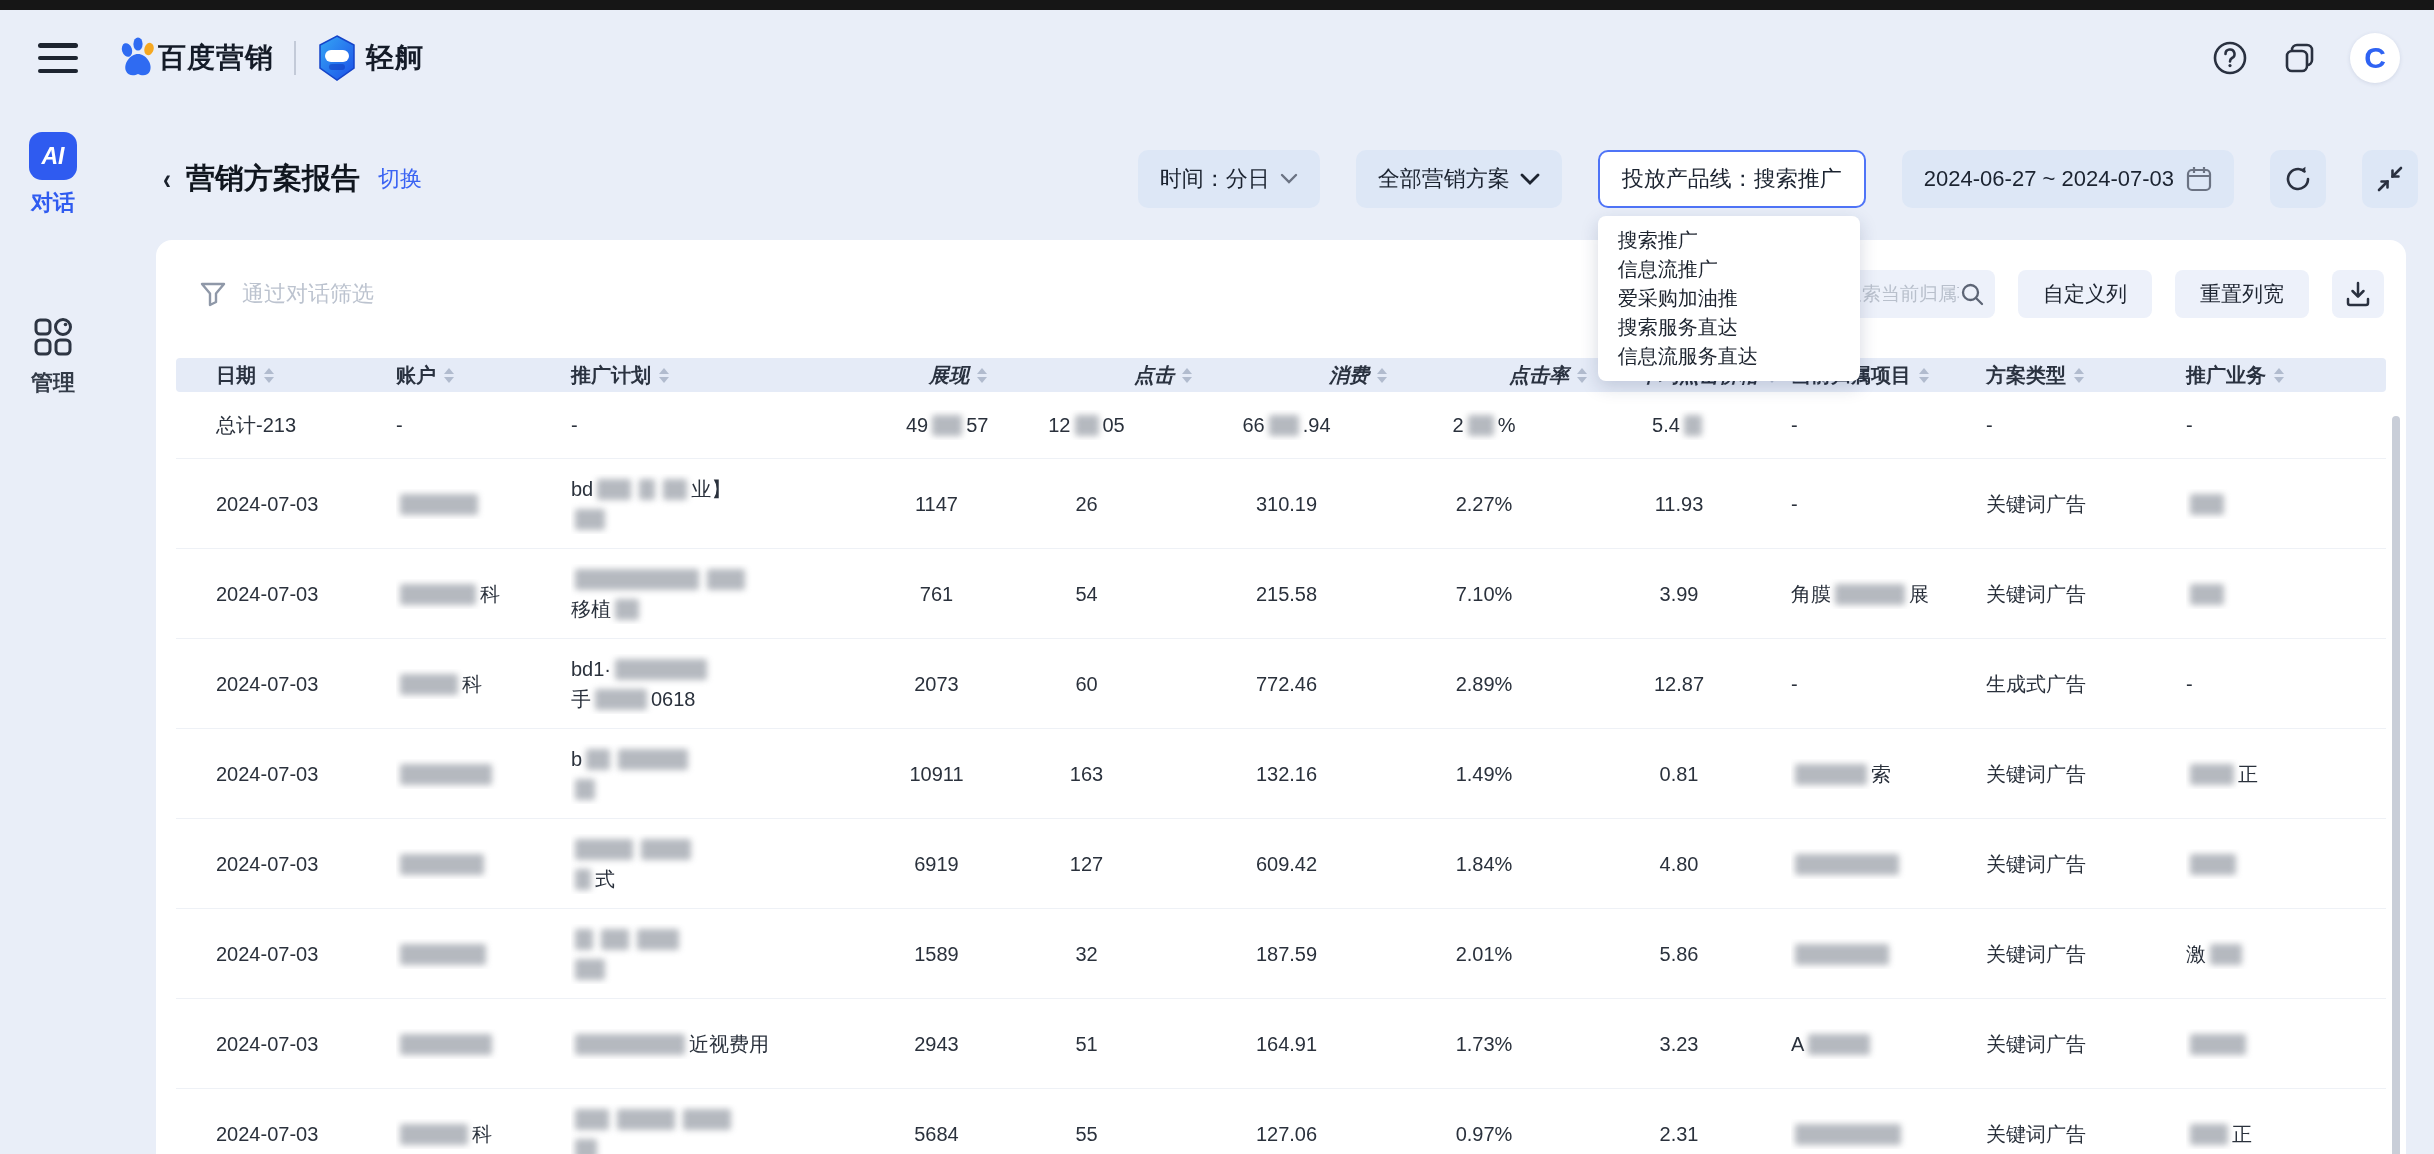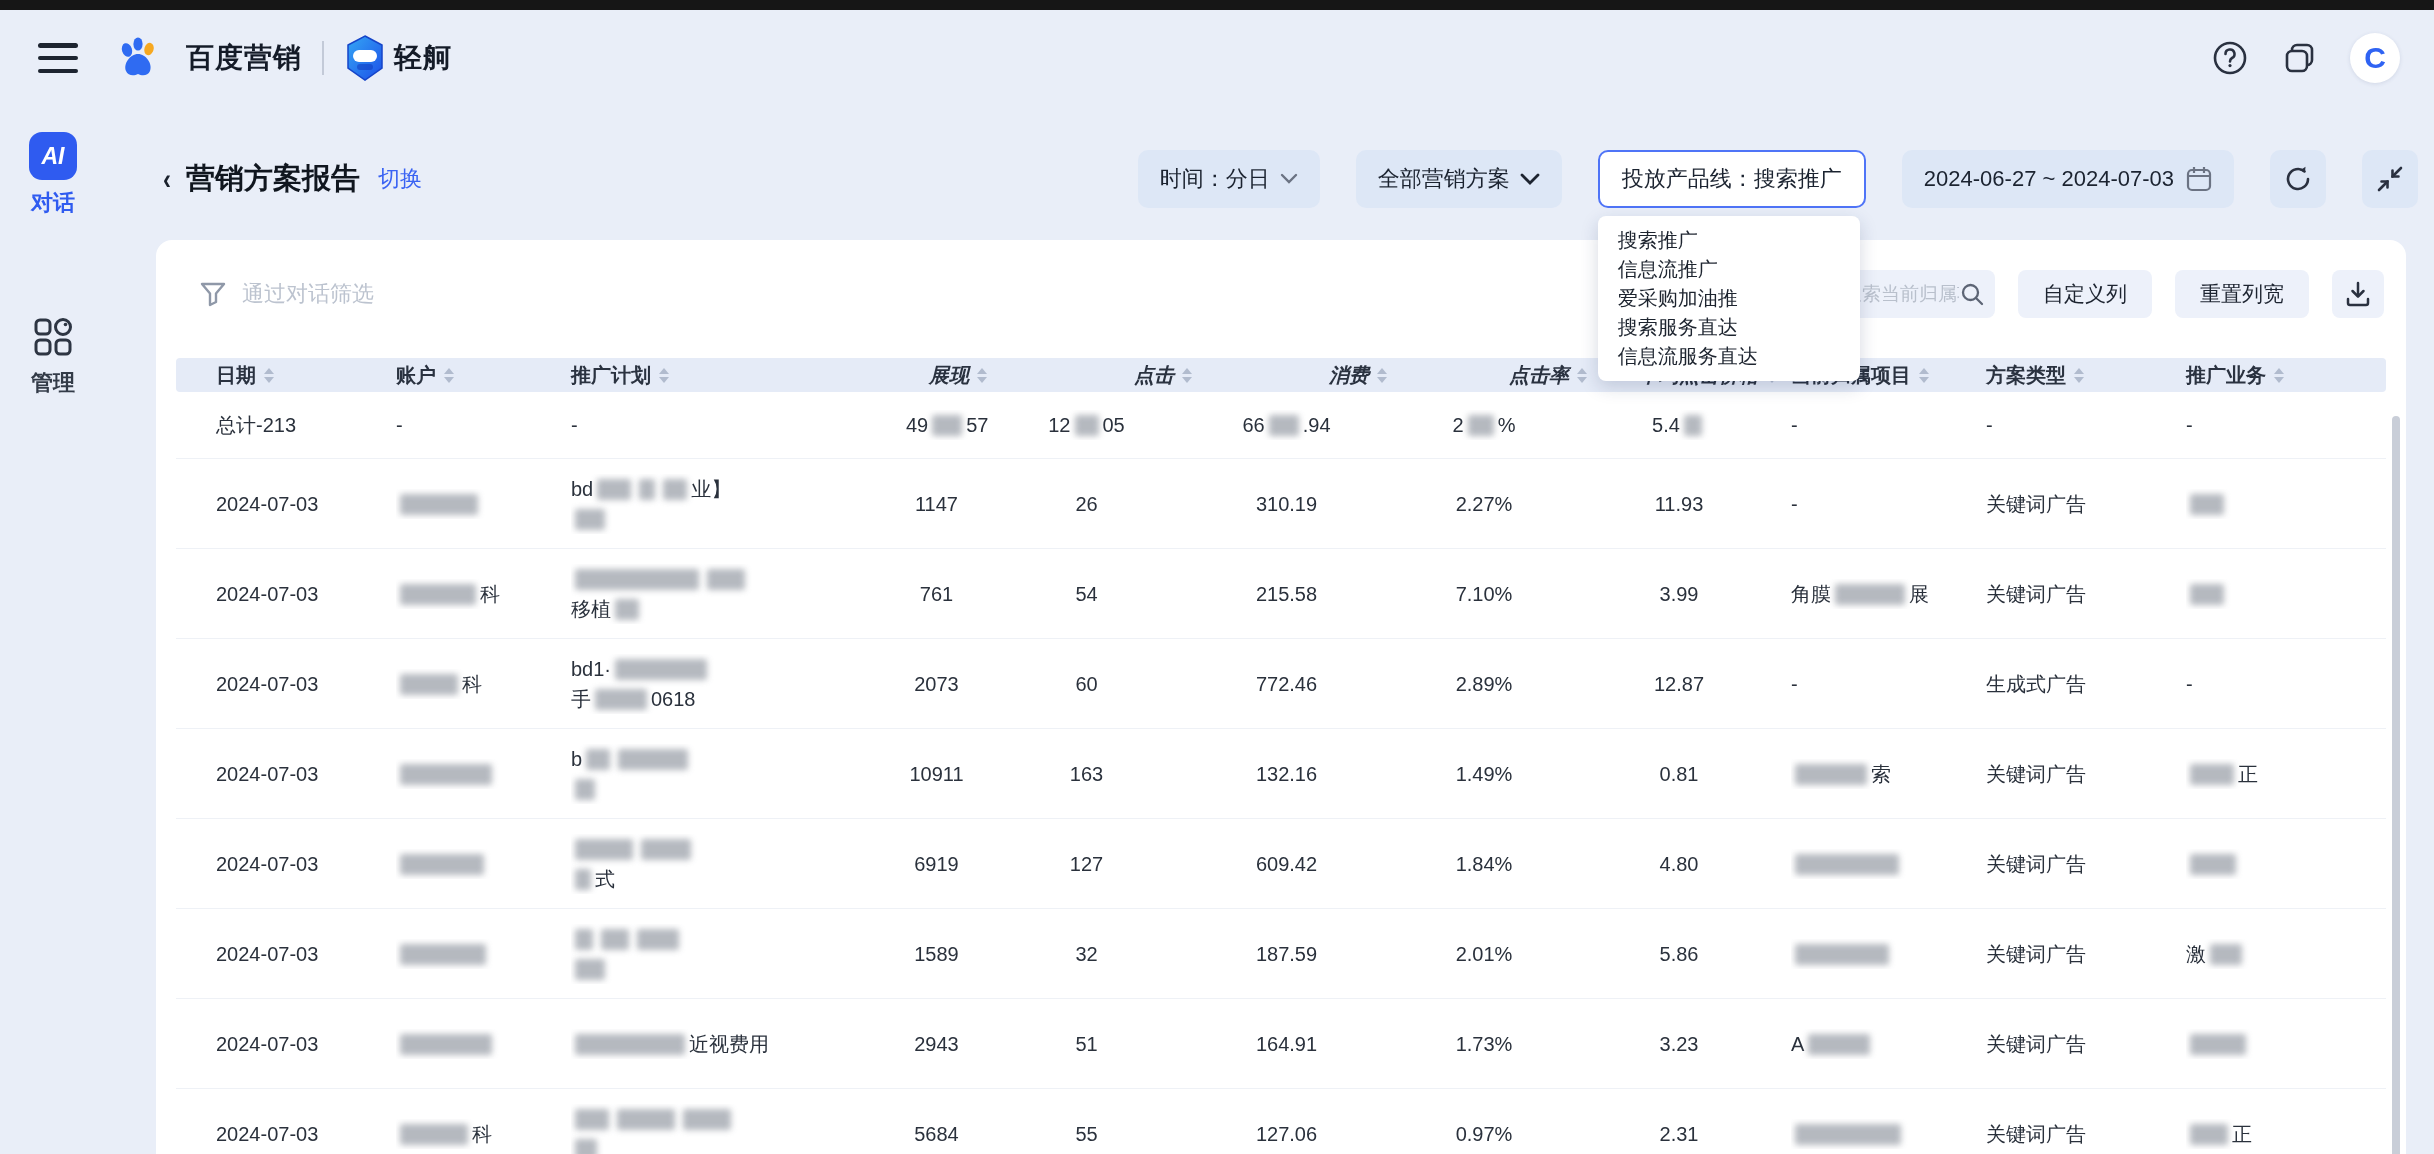--- a/index.html
+++ b/index.html
@@ -8,21 +8,21 @@
     background:#e9eef8;
     font-family:"Liberation Sans","DejaVu Sans",sans-serif;
     color:#272e3a;
   }
   .topstrip{position:absolute;left:0;top:0;width:2434px;height:10px;background:#161616;}
   
   .topbar{position:absolute;left:0;top:10px;width:2434px;height:96px;display:flex;align-items:center;padding:0 34px 0 38px;box-sizing:border-box;}
   .hamburger{width:40px;height:30px;display:flex;flex-direction:column;justify-content:space-between;cursor:pointer;}
   .hamburger span{display:block;height:4.5px;border-radius:3px;background:#1d2430;}
   .brand{display:flex;align-items:center;margin-left:40px;}
-  .brand-text{font-size:28px;font-weight:700;color:#141b28;margin-left:28px;letter-spacing:1px;}
+  .brand-text{font-size:28px;font-weight:700;color:#141b28;margin-left:0;letter-spacing:1px;}
   .brand-sep{width:2px;height:34px;background:#c3cad8;margin:0 20px;}
   .top-right{margin-left:auto;display:flex;align-items:center;gap:30px;}
   .icon-btn{width:40px;height:40px;display:flex;align-items:center;justify-content:center;cursor:pointer;}
   .avatar{width:50px;height:50px;border-radius:50%;background:#ffffff;display:flex;align-items:center;justify-content:center;
           font-size:30px;font-weight:700;color:#2f63f3;box-shadow:0 1px 4px rgba(40,60,110,.12);cursor:pointer;}
   
   .sidebar{position:absolute;left:0;top:106px;width:106px;bottom:0;display:flex;flex-direction:column;align-items:center;}
   .side-item{display:flex;flex-direction:column;align-items:center;cursor:pointer;}
   .side-item.first{margin-top:26px;}
   .side-item.second{margin-top:96px;}

